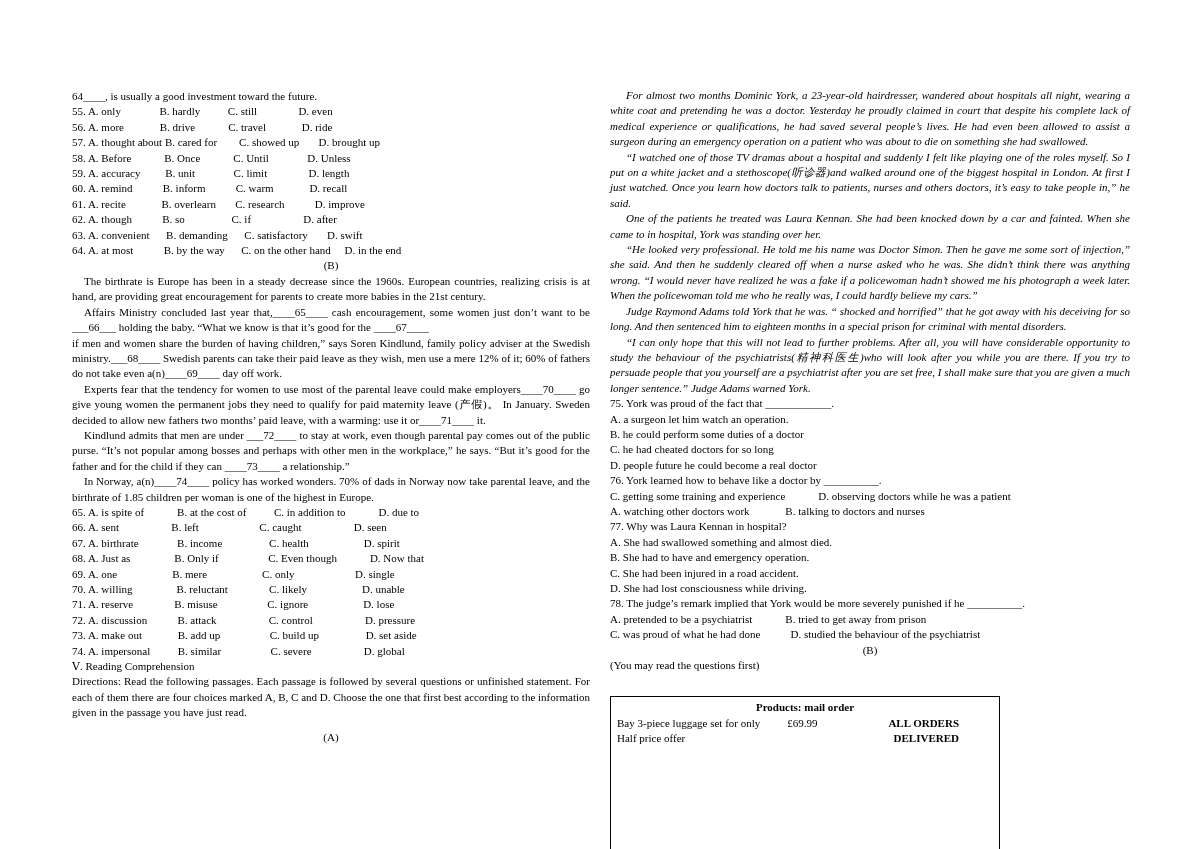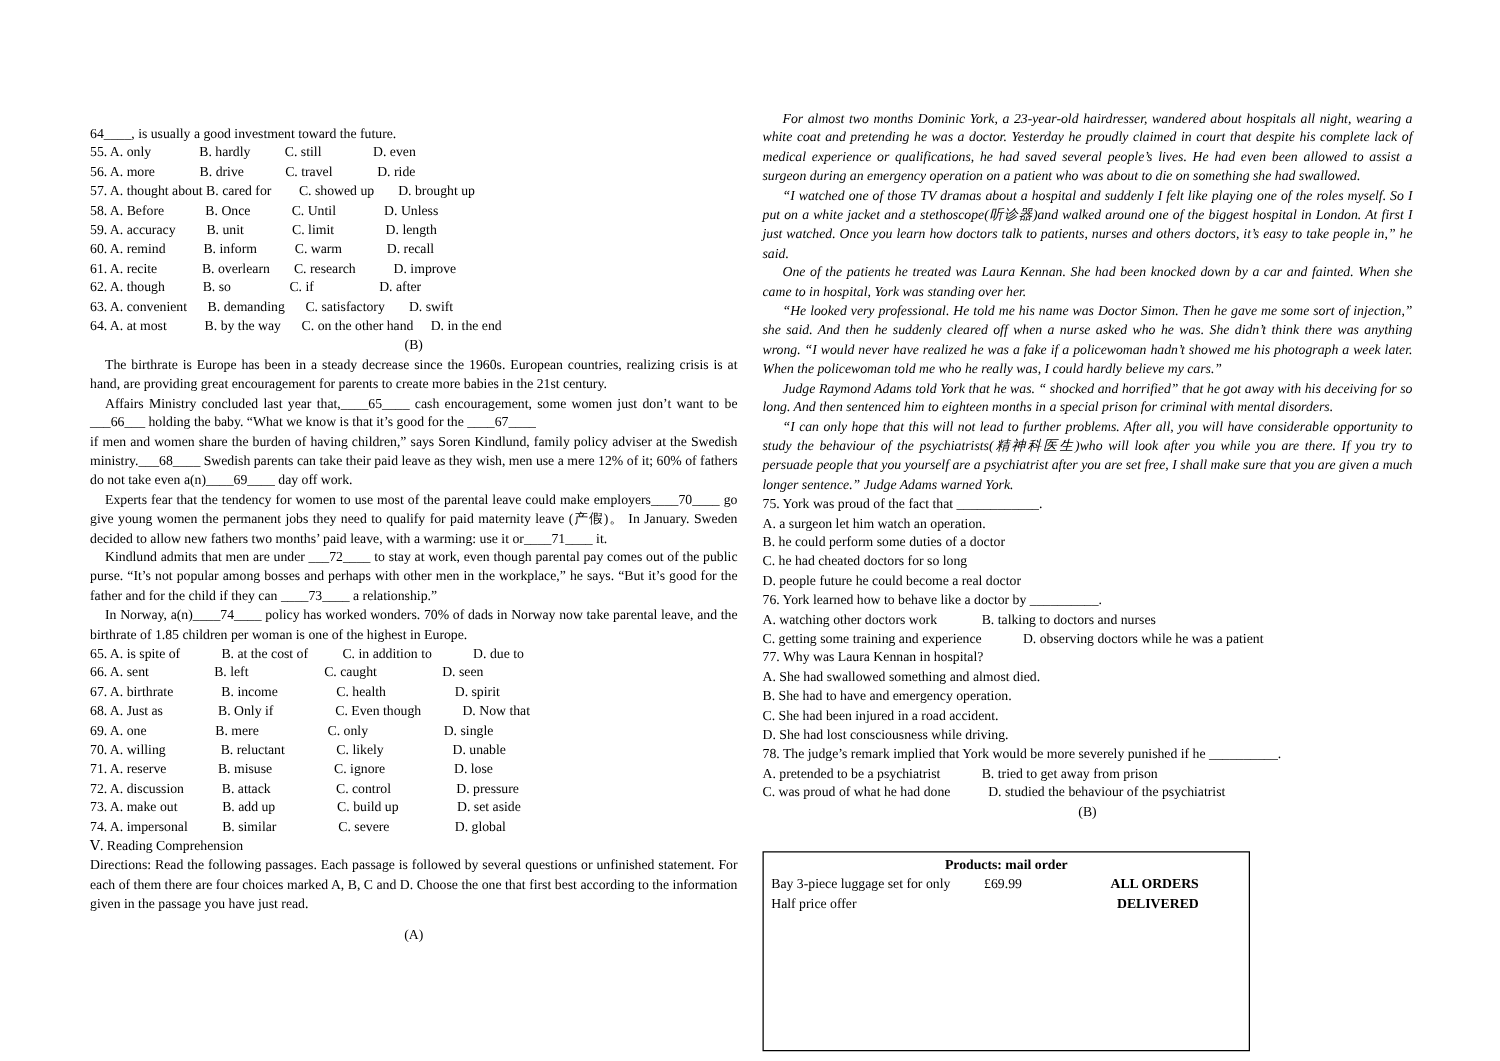--- a/index.html
+++ b/index.html
@@ -6,21 +6,21 @@
   body {
     width: 1200px; height: 849px;
     background: #ffffff;
     color: #000;
     font-family: "Liberation Serif", "DejaVu Serif", serif;
     font-size: 11px;
     line-height: 15.4px;
     overflow: hidden;
     position: relative;
   }
-  .col { position: absolute; top: 100px; }
+  .col { position: absolute; top: 89px; }
   .col-left  { left: 72px;  width: 518px; }
   .col-right { left: 610px; width: 520px; top: 88px; }
   .line { white-space: pre; }
   p.para { margin: 0; text-align: justify; }
   .col-left  p.ind { text-indent: 12px; }
   .col-right p.ind { text-indent: 16px; font-style: italic; }
   .center { text-align: center; }
   .bold { font-weight: normal; }
   .secA { margin-top: 9px; }
   .ad-box {
@@ -94,33 +94,34 @@
     <p class="para ind">Judge Raymond Adams told York that he was. “ shocked and horrified” that he got away with his deceiving for so long.  And then sentenced him to eighteen months in a special prison for criminal with mental disorders.</p>
     <p class="para ind">“I can only hope that this will not lead to further problems. After all, you will have considerable opportunity to study the behaviour of the psychiatrists(精神科医生)who will look after you while you are there. If you try to persuade people that you yourself are a psychiatrist after you are set free, I shall make sure that you are given a much longer sentence.” Judge Adams warned York.</p>
 
     <div>
         <div class="line">75. York was proud of the fact that ____________.</div>
         <div class="line">A. a surgeon let him watch an operation.</div>
         <div class="line">B. he could perform some duties of a doctor</div>
         <div class="line">C. he had cheated doctors for so long</div>
         <div class="line">D. people future he could become a real doctor</div>
         <div class="line">76. York learned how to behave like a doctor by __________.</div>
+        <div class="line">C. getting some training and experience            D. observing doctors while he was a patient</div>
         <div class="line">A. watching other doctors work             B. talking to doctors and nurses</div>
-        <div class="line">C. getting some training and experience            D. observing doctors while he was a patient</div>
         <div class="line">77. Why was Laura Kennan in hospital?</div>
         <div class="line">A. She had swallowed something and almost died.</div>
         <div class="line">B. She had to have and emergency operation.</div>
         <div class="line">C. She had been injured in a road accident.</div>
         <div class="line">D. She had lost consciousness while driving.</div>
         <div class="line">78. The judge’s remark implied that York would be more severely punished if he __________.</div>
         <div class="line">A. pretended to be a psychiatrist            B. tried to get away from prison</div>
         <div class="line">C. was proud of what he had done           D. studied the behaviour of the psychiatrist</div>
       </div>
 
     <div class="center">(B)</div>
+    <div class="line">(You may read the questions first)</div>
 
     <div class="ad-box">
       <div class="ad-title">Products: mail order</div>
       <div class="ad-row">
         <span><span>Bay 3-piece luggage set for only</span><span class="price">£69.99</span></span>
         <span class="ad-right">ALL ORDERS</span>
       </div>
       <div class="ad-row">
         <span class="bold">Half price offer</span>
         <span class="ad-right">DELIVERED</span>

